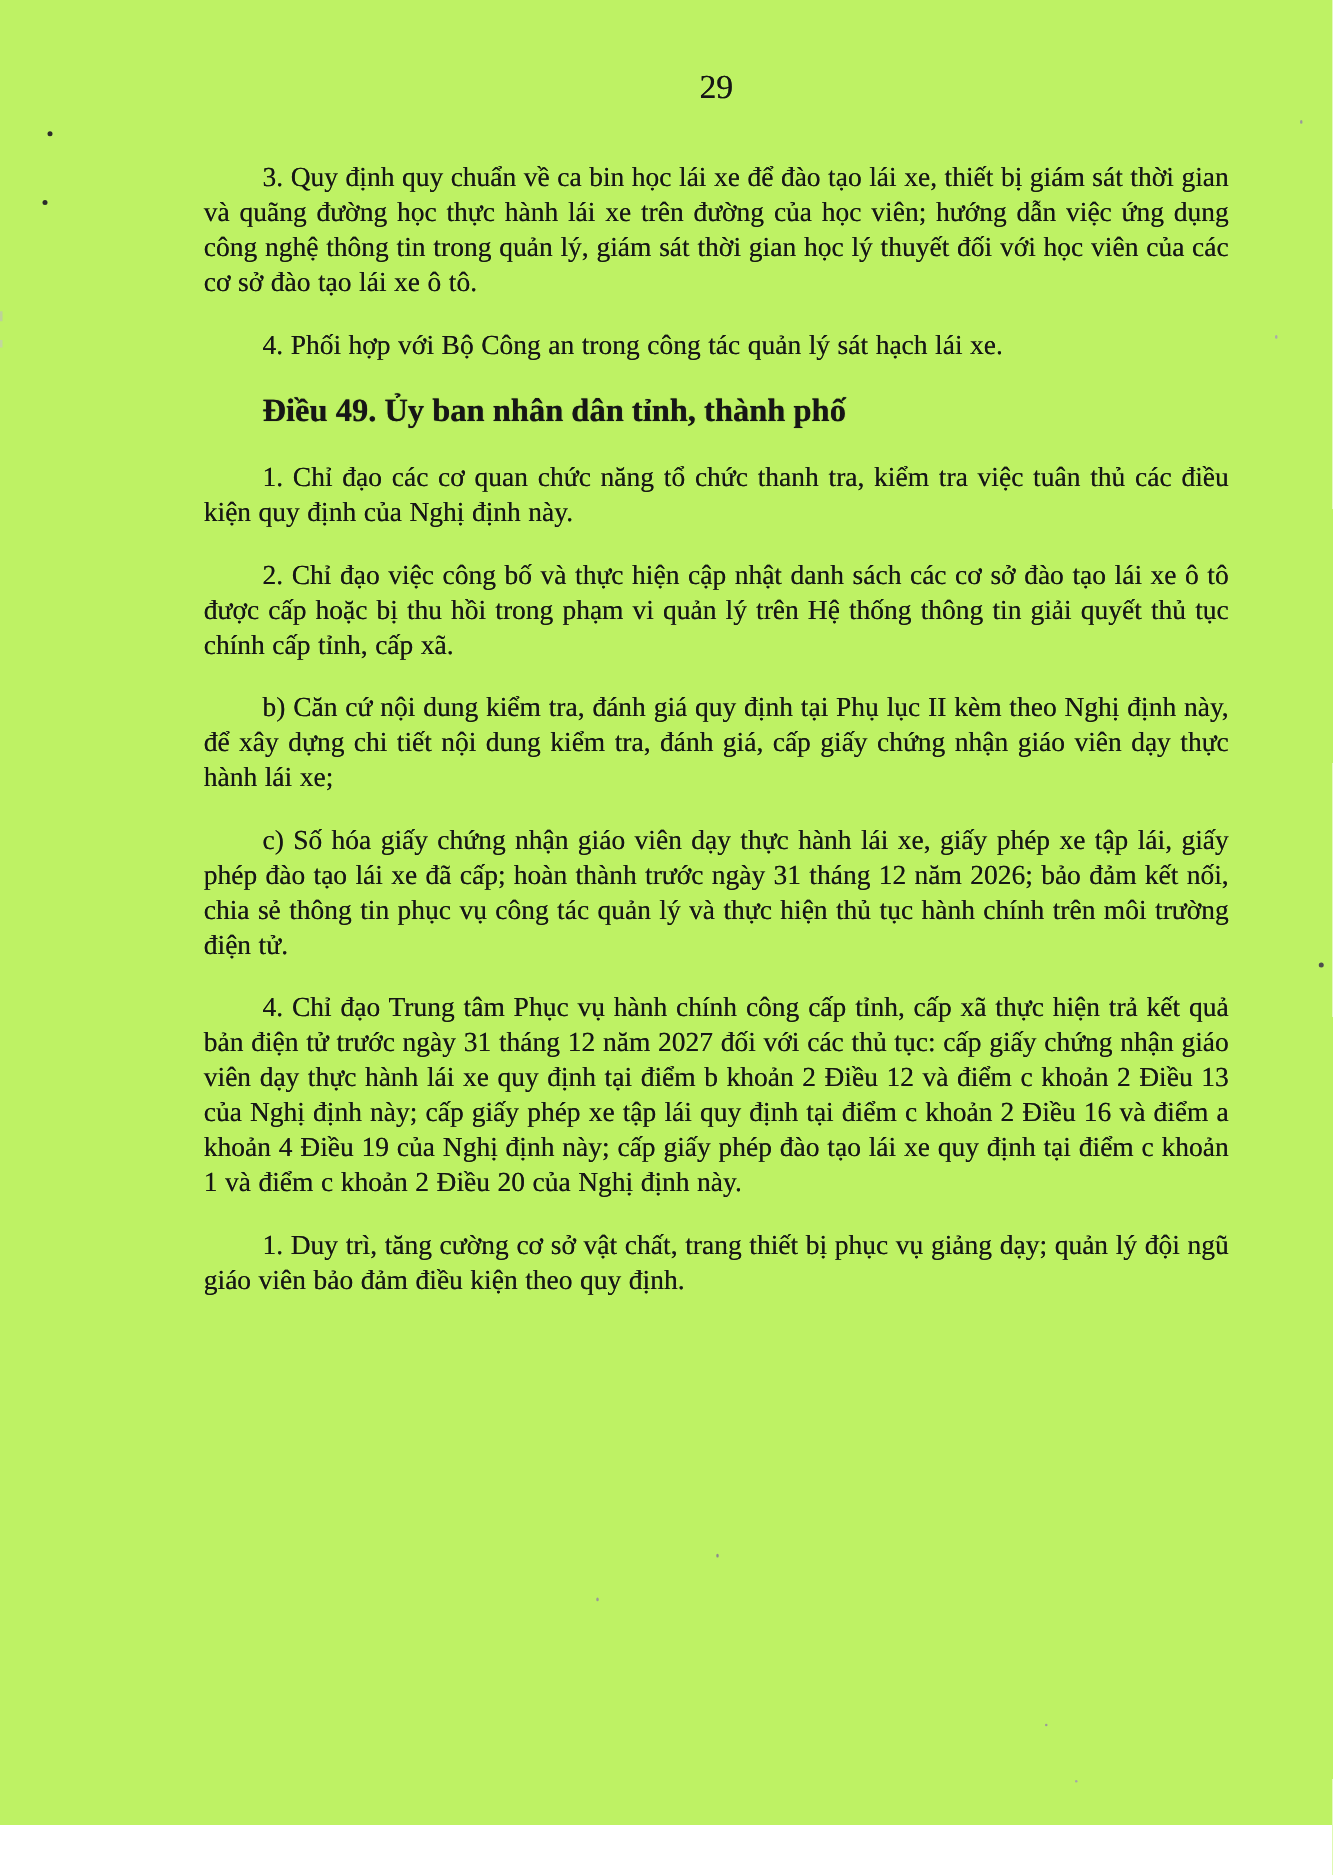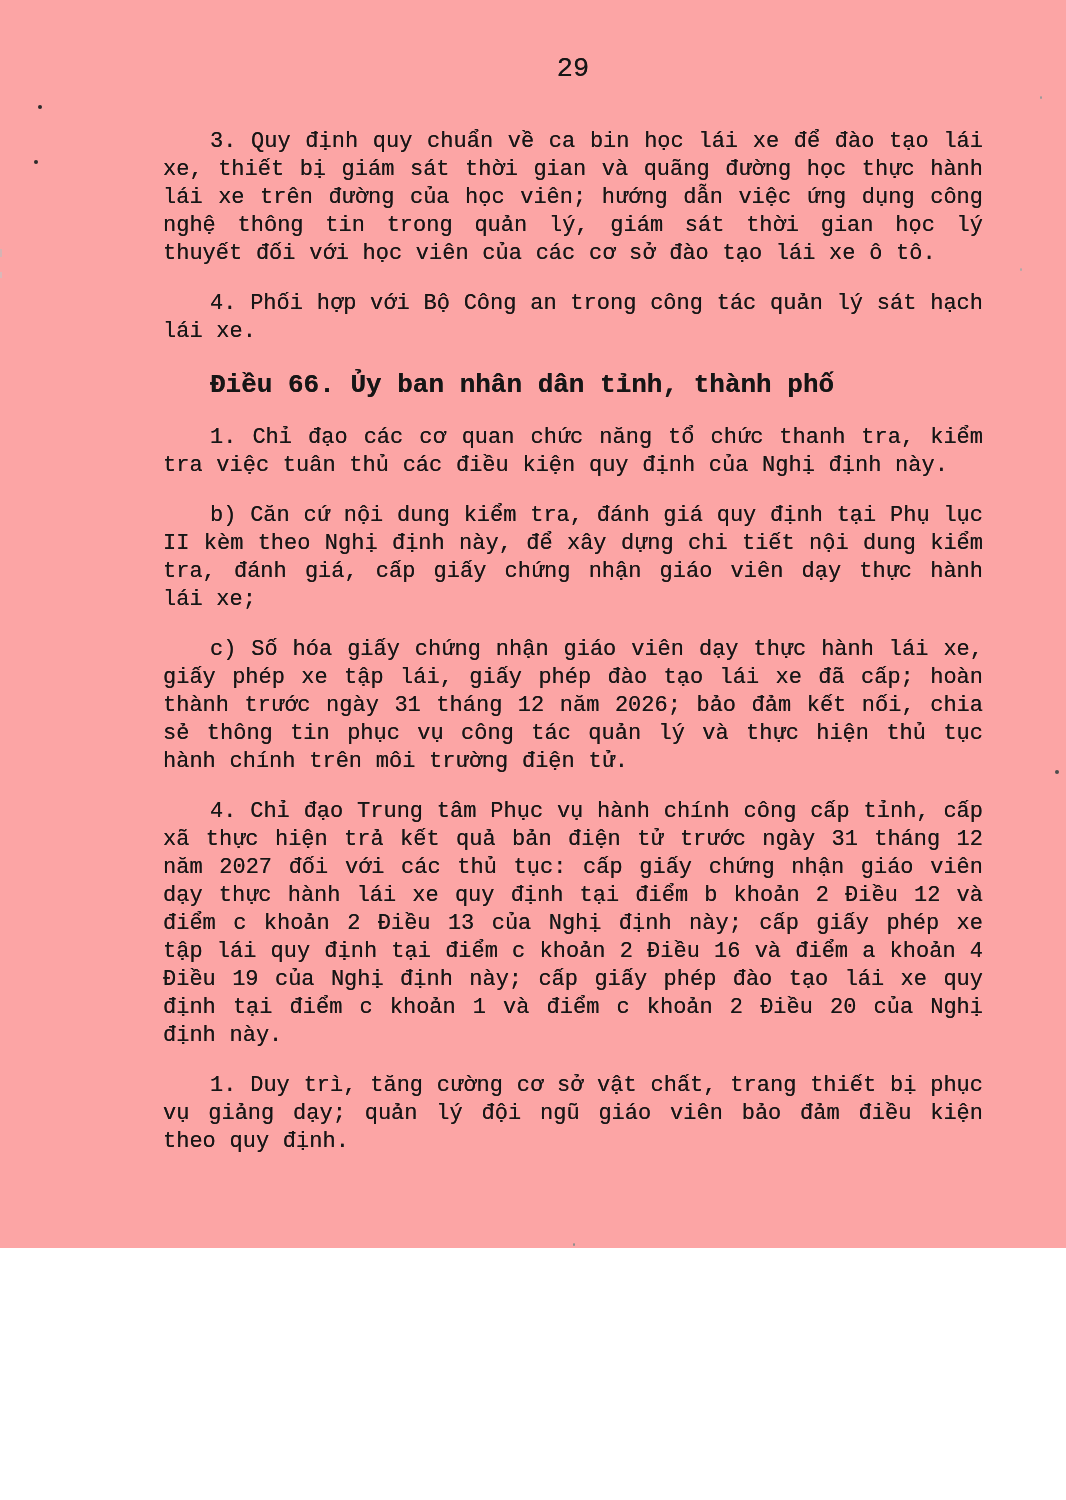--- a/index.html
+++ b/index.html
@@ -3,24 +3,24 @@
 <meta charset="utf-8">
 <style>
   html, body {
     margin: 0;
     padding: 0;
     background: #ffffff;
   }
   .page {
     position: relative;
     width: 1066px;
-    height: 1248px;
-    background: #fca5a5;
+    height: 1460px;
+    background: #bef264;
     overflow: hidden;
-    font-family: Liberation Mono, monospace;
+    font-family: Liberation Serif, serif;
     color: #161616;
   }
   .page-number {
     position: absolute;
     top: 52px;
     left: 163px;
     width: 820px;
     text-align: center;
     font-size: 27px;
     line-height: 34px;
@@ -61,22 +61,23 @@
 </head>
 <body>
 
 <div class="page">
 
   <div class="page-number">29</div>
 
   <div class="content" id="content">
       <p class="para">3. Quy định quy chuẩn về ca bin học lái xe để đào tạo lái xe, thiết bị giám sát thời gian và quãng đường học thực hành lái xe trên đường của học viên; hướng dẫn việc ứng dụng công nghệ thông tin trong quản lý, giám sát thời gian học lý thuyết đối với học viên của các cơ sở đào tạo lái xe ô tô.</p>
       <p class="para">4. Phối hợp với Bộ Công an trong công tác quản lý sát hạch lái xe.</p>
-      <p class="heading">Điều 66. Ủy ban nhân dân tỉnh, thành phố</p>
+      <p class="heading">Điều 49. Ủy ban nhân dân tỉnh, thành phố</p>
       <p class="para">1. Chỉ đạo các cơ quan chức năng tổ chức thanh tra, kiểm tra việc tuân thủ các điều kiện quy định của Nghị định này.</p>
+      <p class="para">2. Chỉ đạo việc công bố và thực hiện cập nhật danh sách các cơ sở đào tạo lái xe ô tô được cấp hoặc bị thu hồi trong phạm vi quản lý trên Hệ thống thông tin giải quyết thủ tục chính cấp tỉnh, cấp xã.</p>
       <p class="para">b) Căn cứ nội dung kiểm tra, đánh giá quy định tại Phụ lục II kèm theo Nghị định này, để xây dựng chi tiết nội dung kiểm tra, đánh giá, cấp giấy chứng nhận giáo viên dạy thực hành lái xe;</p>
       <p class="para">c) Số hóa giấy chứng nhận giáo viên dạy thực hành lái xe, giấy phép xe tập lái, giấy phép đào tạo lái xe đã cấp; hoàn thành trước ngày 31 tháng 12 năm 2026; bảo đảm kết nối, chia sẻ thông tin phục vụ công tác quản lý và thực hiện thủ tục hành chính trên môi trường điện tử.</p>
       <p class="para">4. Chỉ đạo Trung tâm Phục vụ hành chính công cấp tỉnh, cấp xã thực hiện trả kết quả bản điện tử trước ngày 31 tháng 12 năm 2027 đối với các thủ tục: cấp giấy chứng nhận giáo viên dạy thực hành lái xe quy định tại điểm b khoản 2 Điều 12 và điểm c khoản 2 Điều 13 của Nghị định này; cấp giấy phép xe tập lái quy định tại điểm c khoản 2 Điều 16 và điểm a khoản 4 Điều 19 của Nghị định này; cấp giấy phép đào tạo lái xe quy định tại điểm c khoản 1 và điểm c khoản 2 Điều 20 của Nghị định này.</p>
       <p class="para">1. Duy trì, tăng cường cơ sở vật chất, trang thiết bị phục vụ giảng dạy; quản lý đội ngũ giáo viên bảo đảm điều kiện theo quy định.</p>
     </div>
 
   <div class="speck" style="left:38px; top:105px; width:4px; height:4px; background:#2b2b2b;"></div>
   <div class="speck" style="left:34px; top:160px; width:4px; height:4px; background:#2b2b2b;"></div>
   <div class="speck" style="left:1040px; top:96px; width:2px; height:3px; background:#9a9a9a;"></div>
   <div class="speck" style="left:1020px; top:268px; width:2px; height:3px; background:#aaaaaa;"></div>

